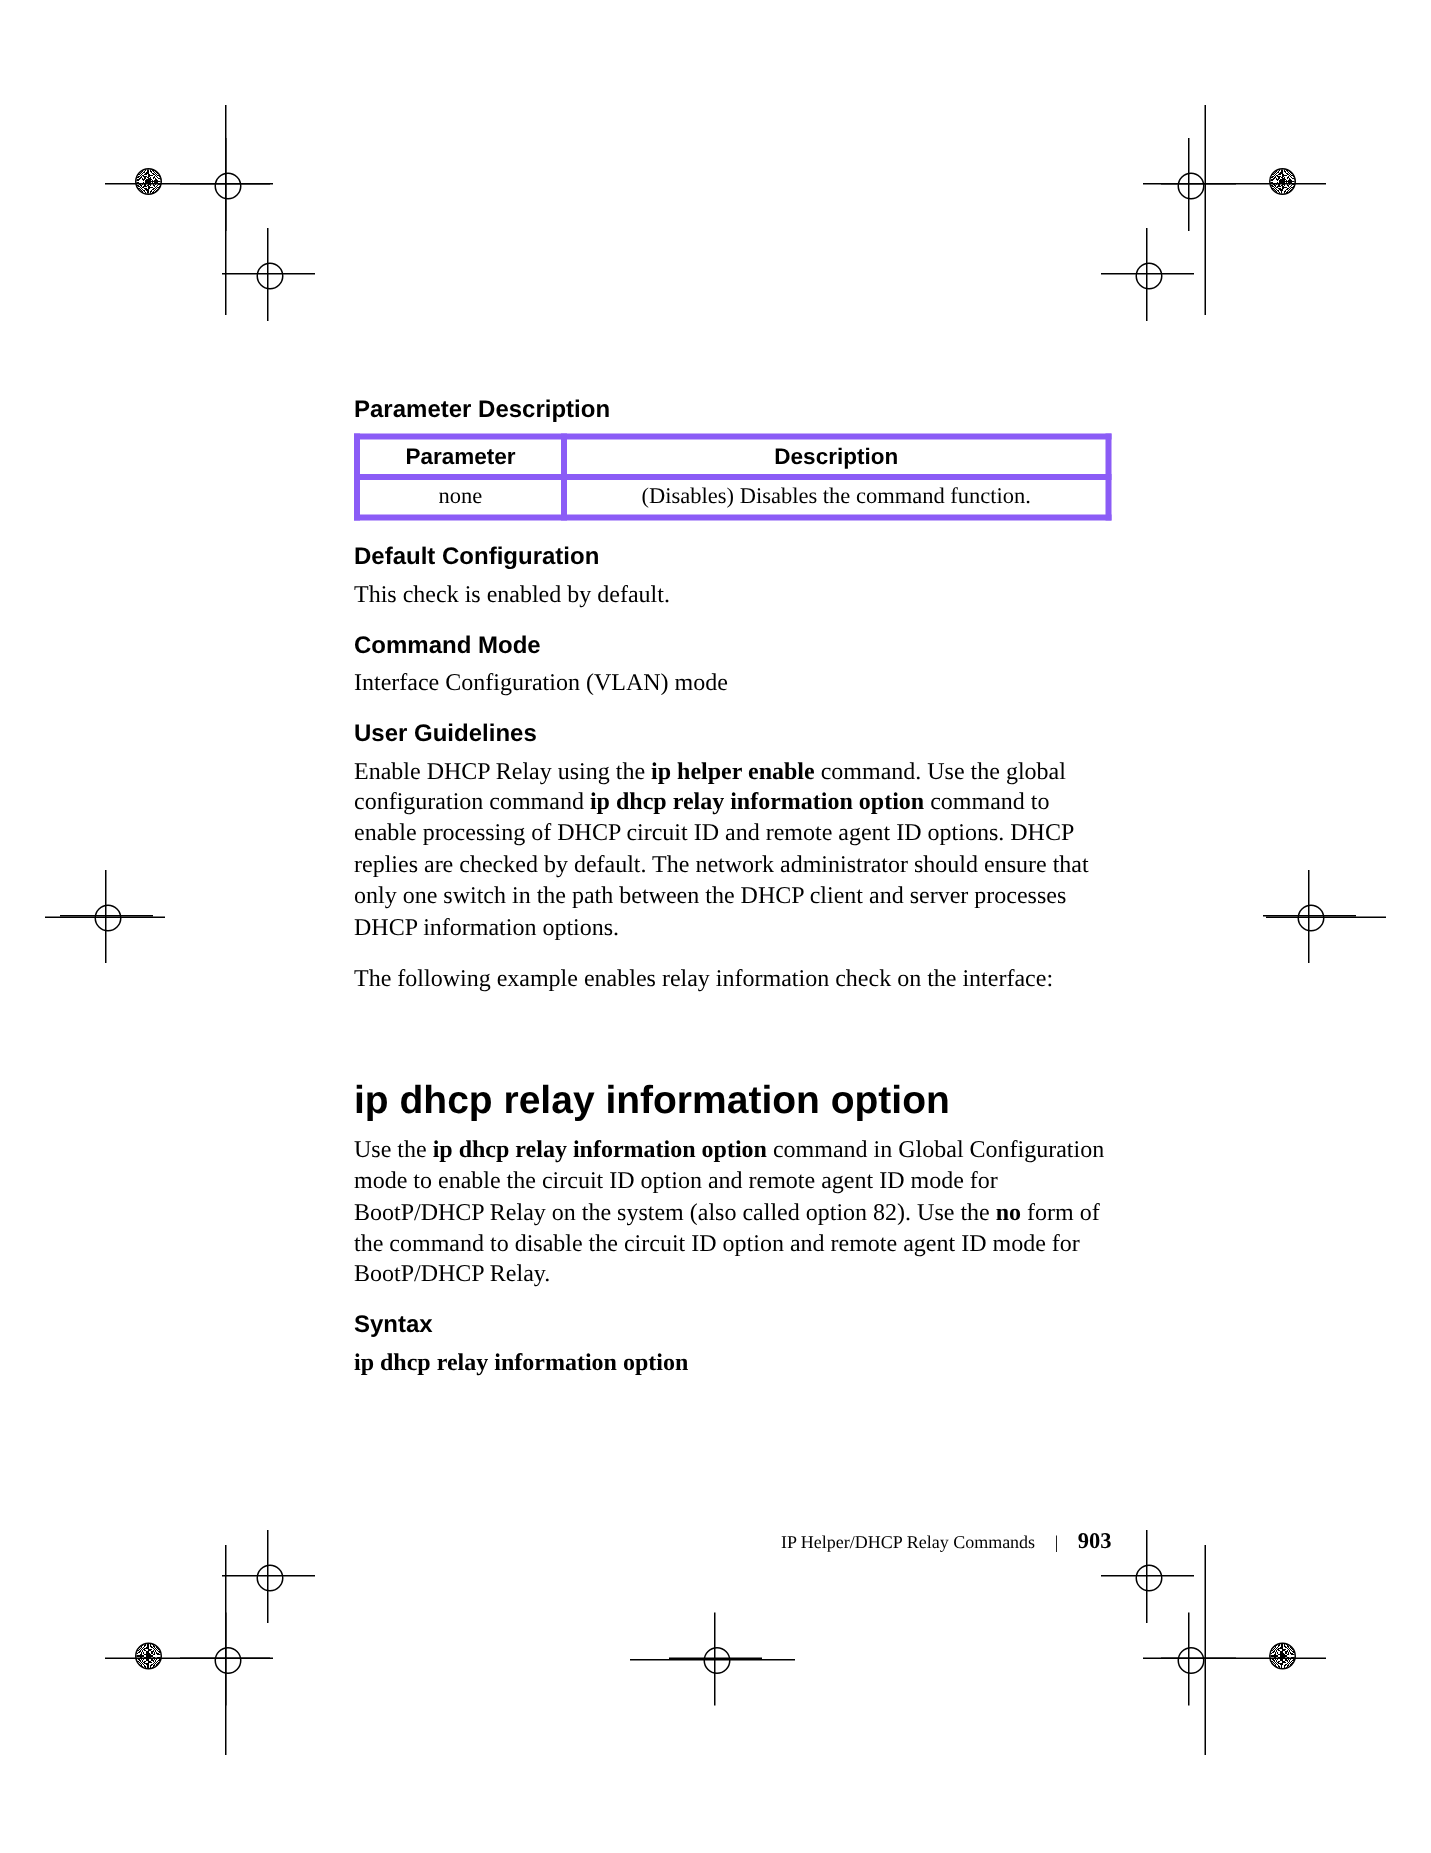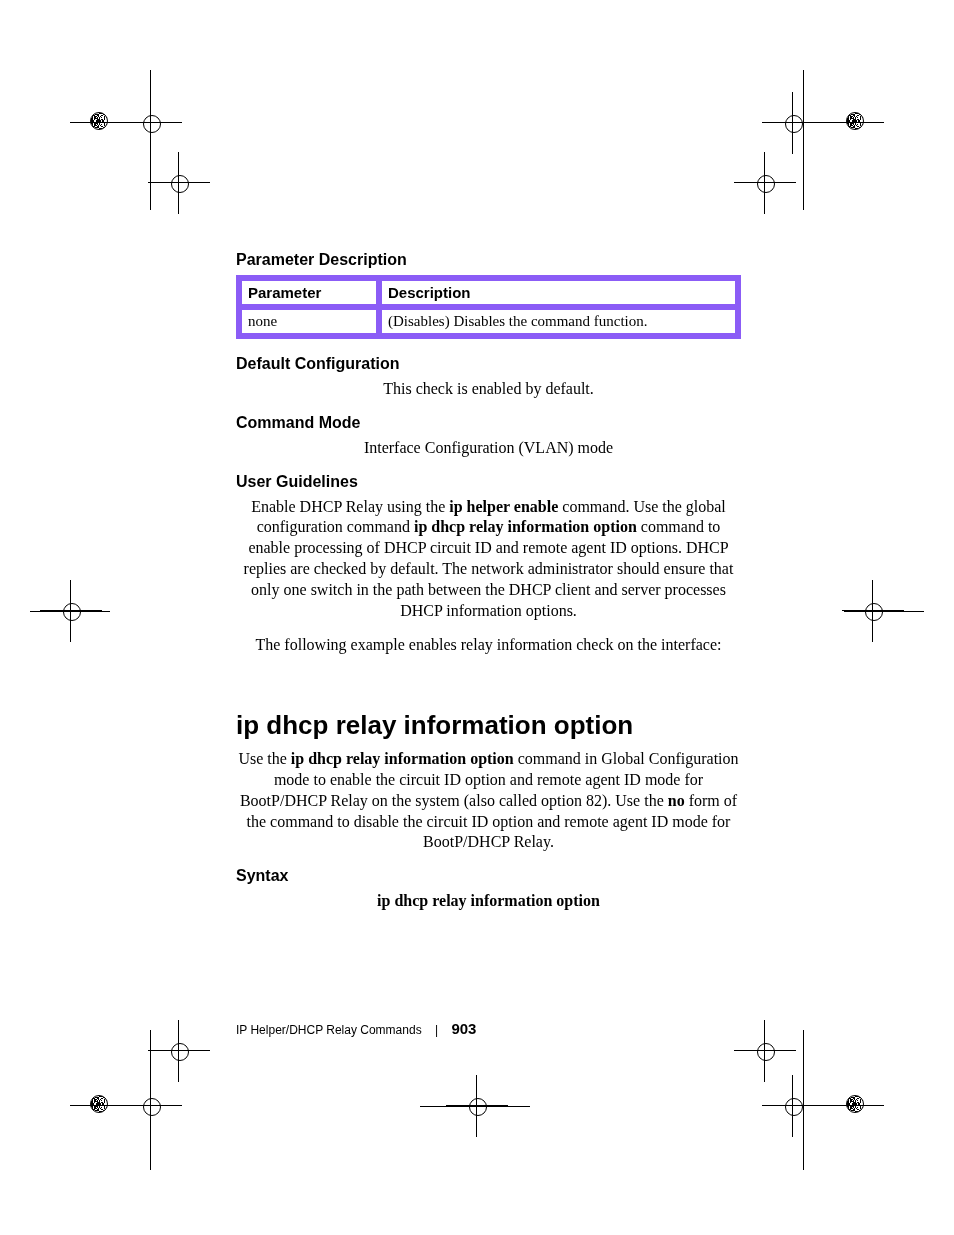--- a/index.html
+++ b/index.html
@@ -8,69 +8,68 @@
     width: 954px;
     height: 1235px;
     background: #fff;
     font-family: "Times New Roman", Times, serif;
     color: #000;
     position: relative;
   }
   .page {
     position: absolute;
     left: 236px;
-    top: 251px;
+    top: 265px;
     width: 505px;
   }
   .sect-head {
     font-family: Arial, Helvetica, sans-serif;
     font-weight: 700;
     font-size: 16px;
     margin: 0 0 6px 0;
   }
   .big-head {
     font-family: Arial, Helvetica, sans-serif;
     font-weight: 700;
     font-size: 26px;
     margin: 0 0 8px 0;
   }
   .body-text {
     font-size: 16px;
     line-height: 1.30;
     margin: 0 0 14px 0;
-    text-align: center;
   }
   .body-text .bold { font-weight: 700; }
   table.param {
     border-collapse: collapse;
     width: 100%;
     margin: 4px 0 16px 0;
     font-size: 15px;
   }
   table.param th, table.param td {
-    border: 6px solid #8b5cf6;
+    border: 4px solid #8b5cf6;
     padding: 3px 6px;
-    text-align: left;
+    text-align: center;
     vertical-align: top;
   }
   table.param th {
     font-family: Arial, Helvetica, sans-serif;
     font-weight: 700;
   }
   table.param th.col1, table.param td.col1 { width: 122px; }
   .gap-lg { height: 40px; }
 
   .footer {
     position: absolute;
     left: 236px;
     width: 505px;
     top: 1020px;
-    font-family: Liberation Sans, sans-serif;
+    font-family: Liberation Serif, serif;
     font-size: 12px;
-    text-align: left;
+    text-align: right;
   }
   .footer .sep { margin: 0 10px; }
   .footer .pn  { font-weight: 700; font-size: 15px; }
 
   
   .reg {
     position: absolute;
     width: 18px; height: 18px;
     border: 1px solid #000;
     border-radius: 50%;

